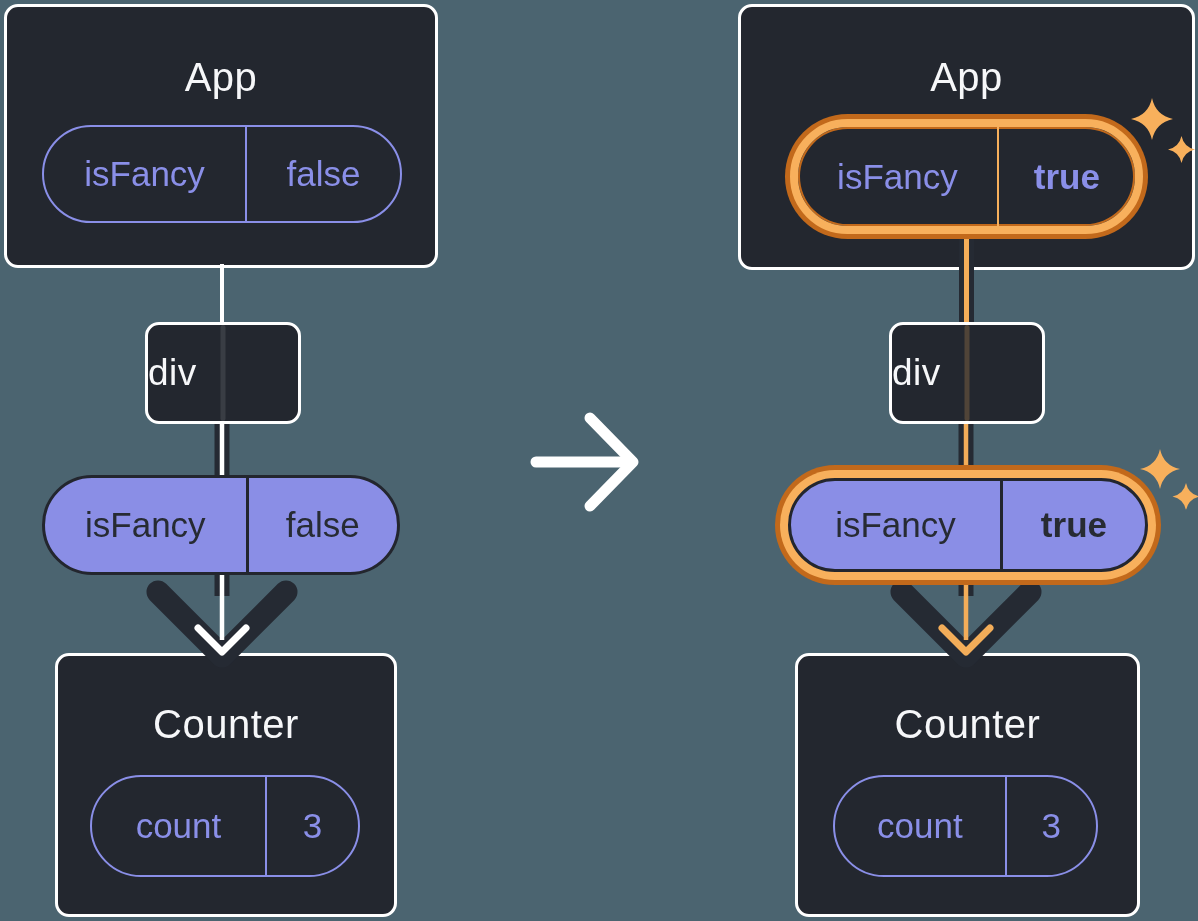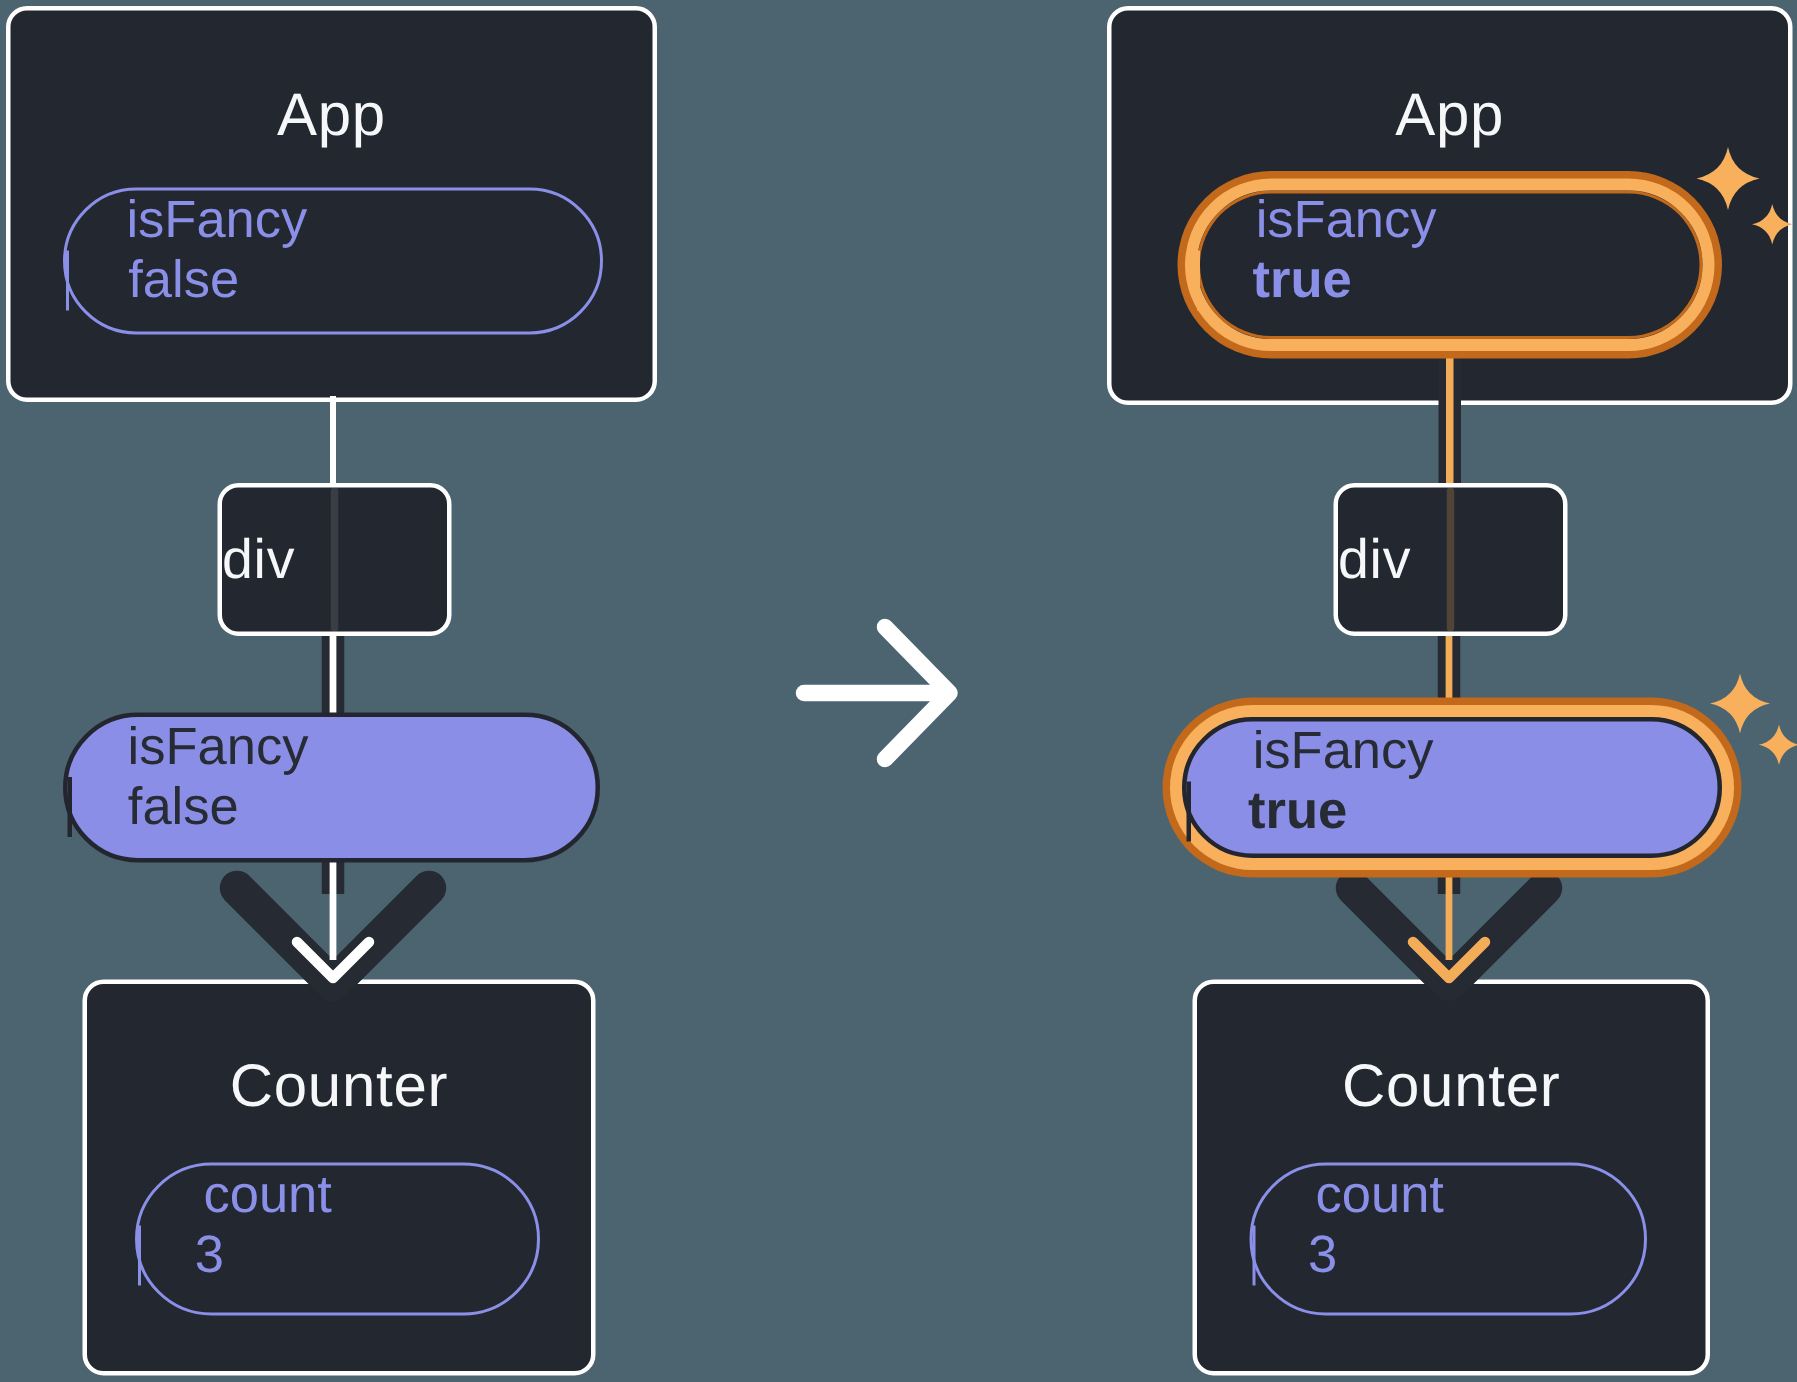--- a/index.html
+++ b/index.html
@@ -49,21 +49,20 @@
 
   
   .pill{
     position:absolute;
     box-sizing:border-box;
     border-radius:70px;
     display:flex;
     align-items:stretch;
     z-index:4;
     font-size:35px;
-    flex-direction:column;
   }
   .pill-seg{
     display:flex;align-items:center;justify-content:center;
     box-sizing:border-box;
   }
   .pill-outline{
     border:2.5px solid #8A8FE8;
     color:#8A8FE8;
     background:transparent;
   }

